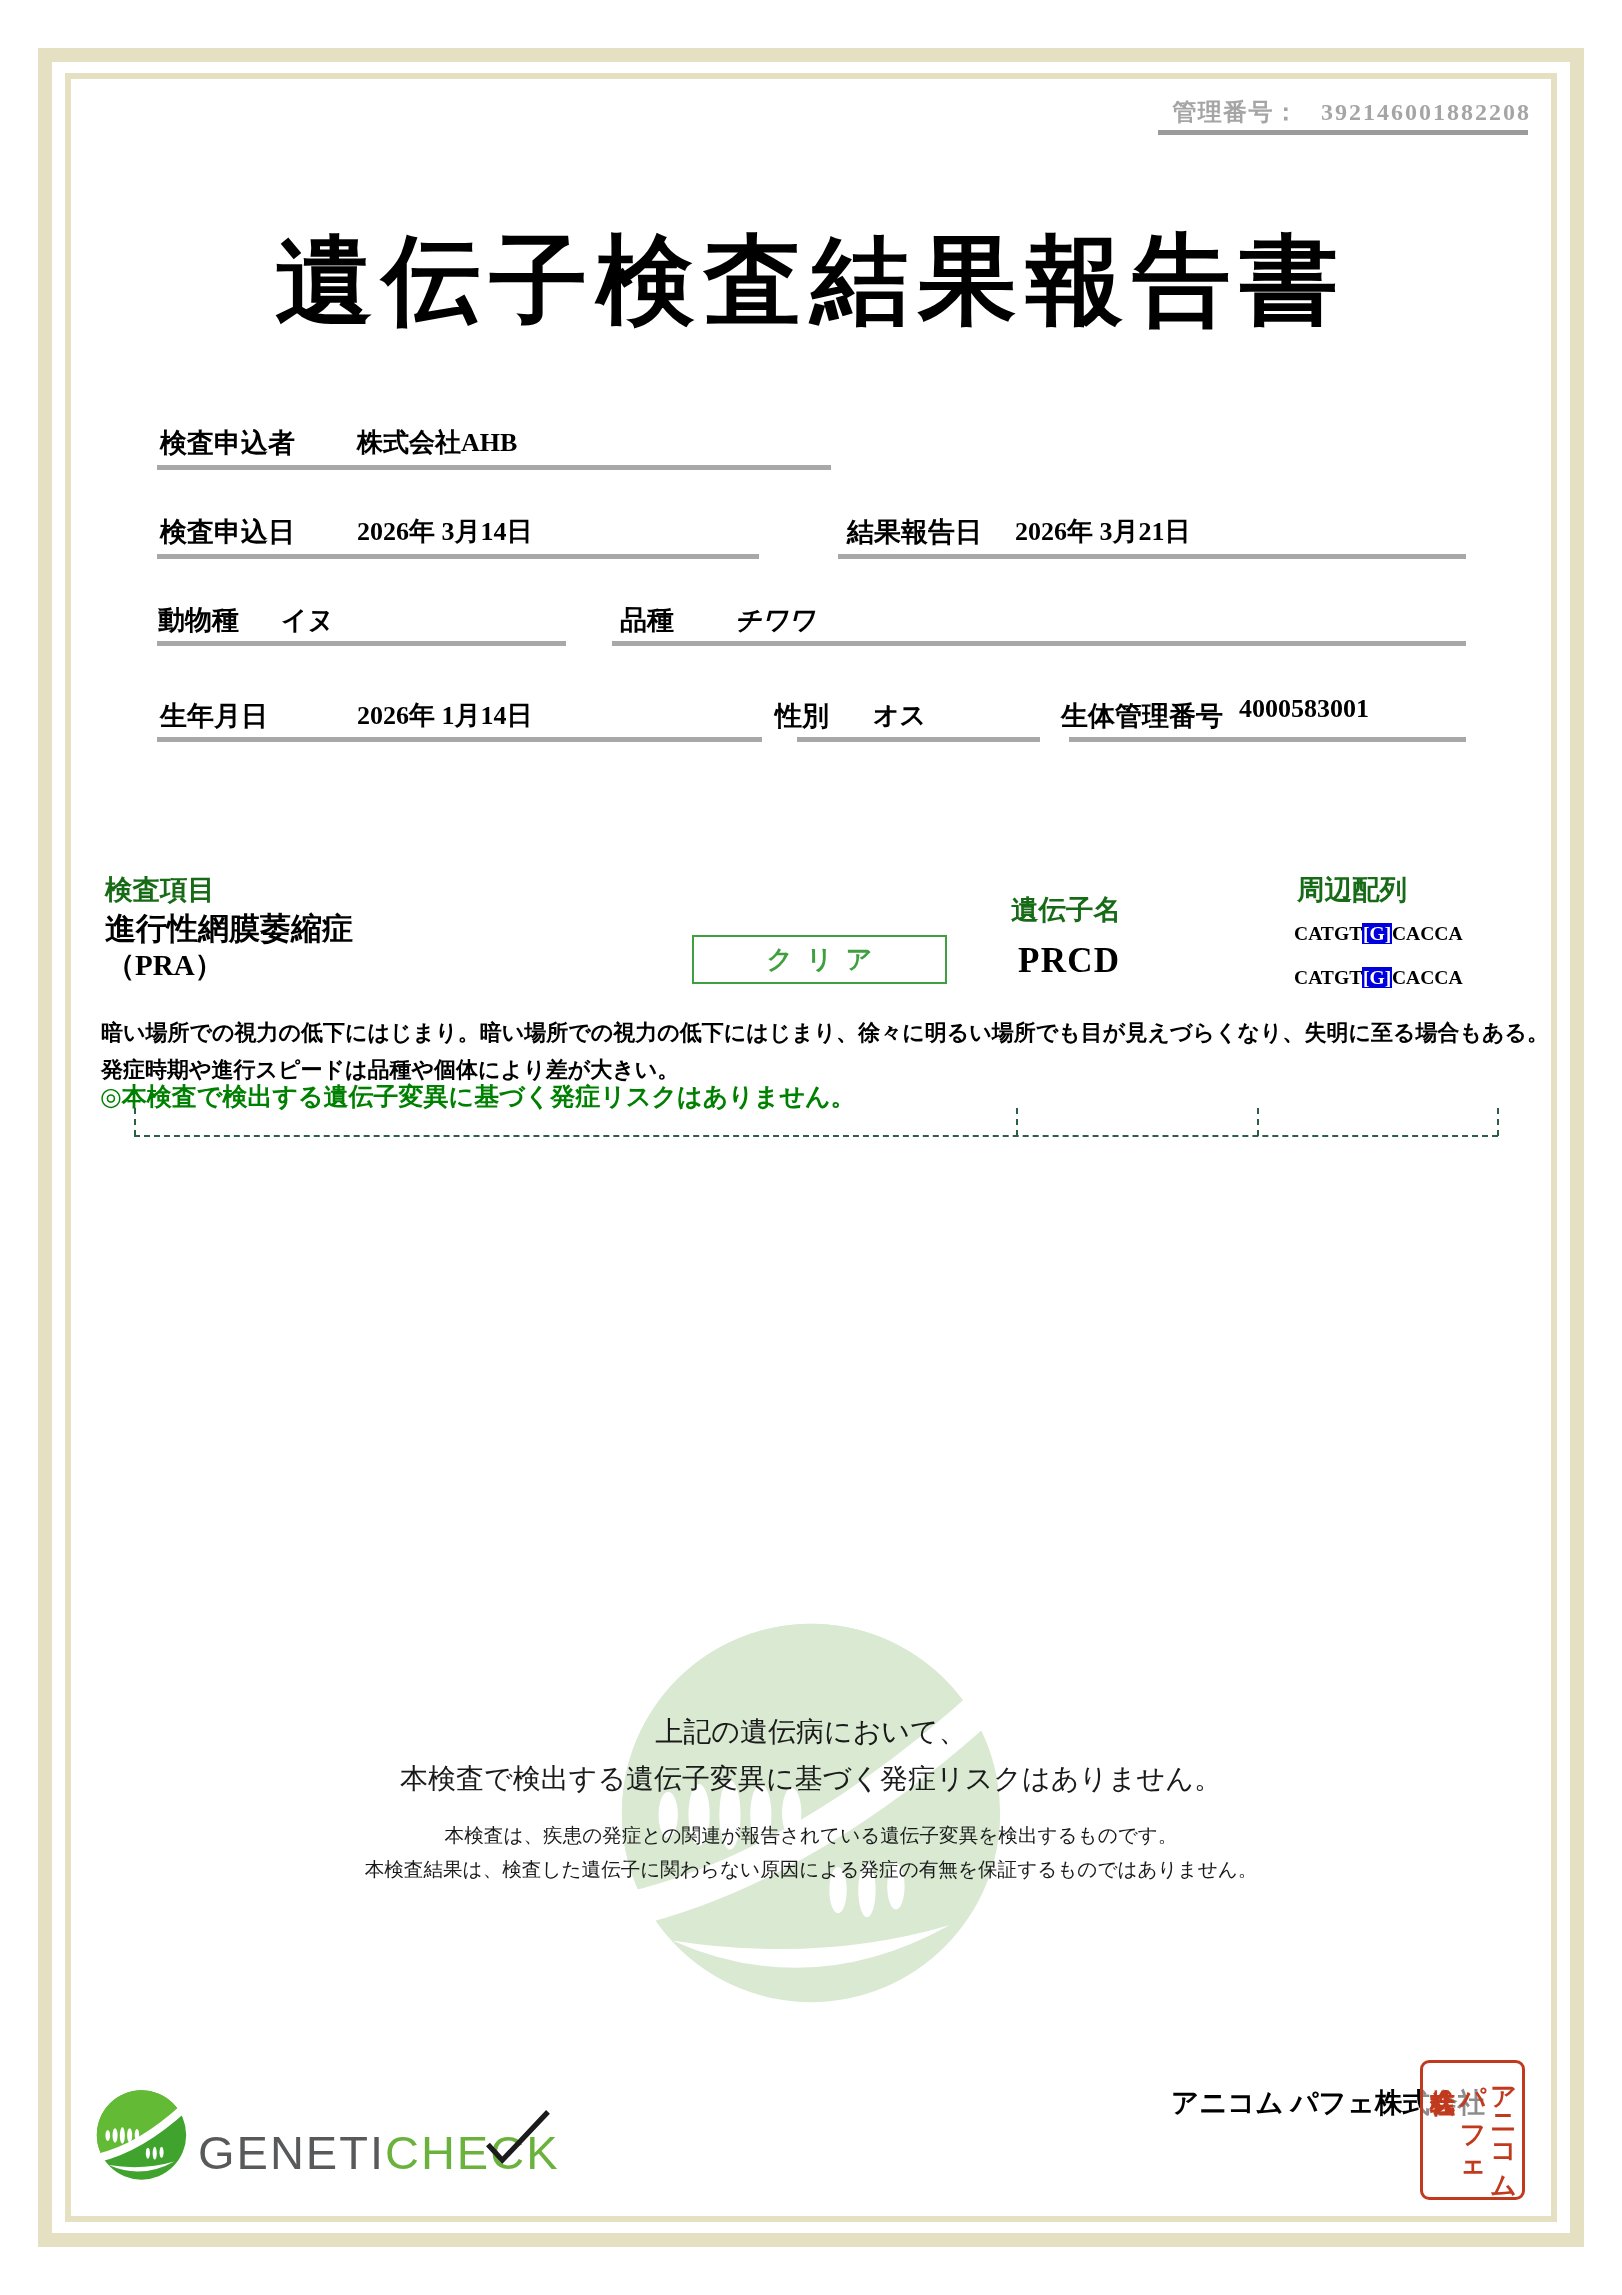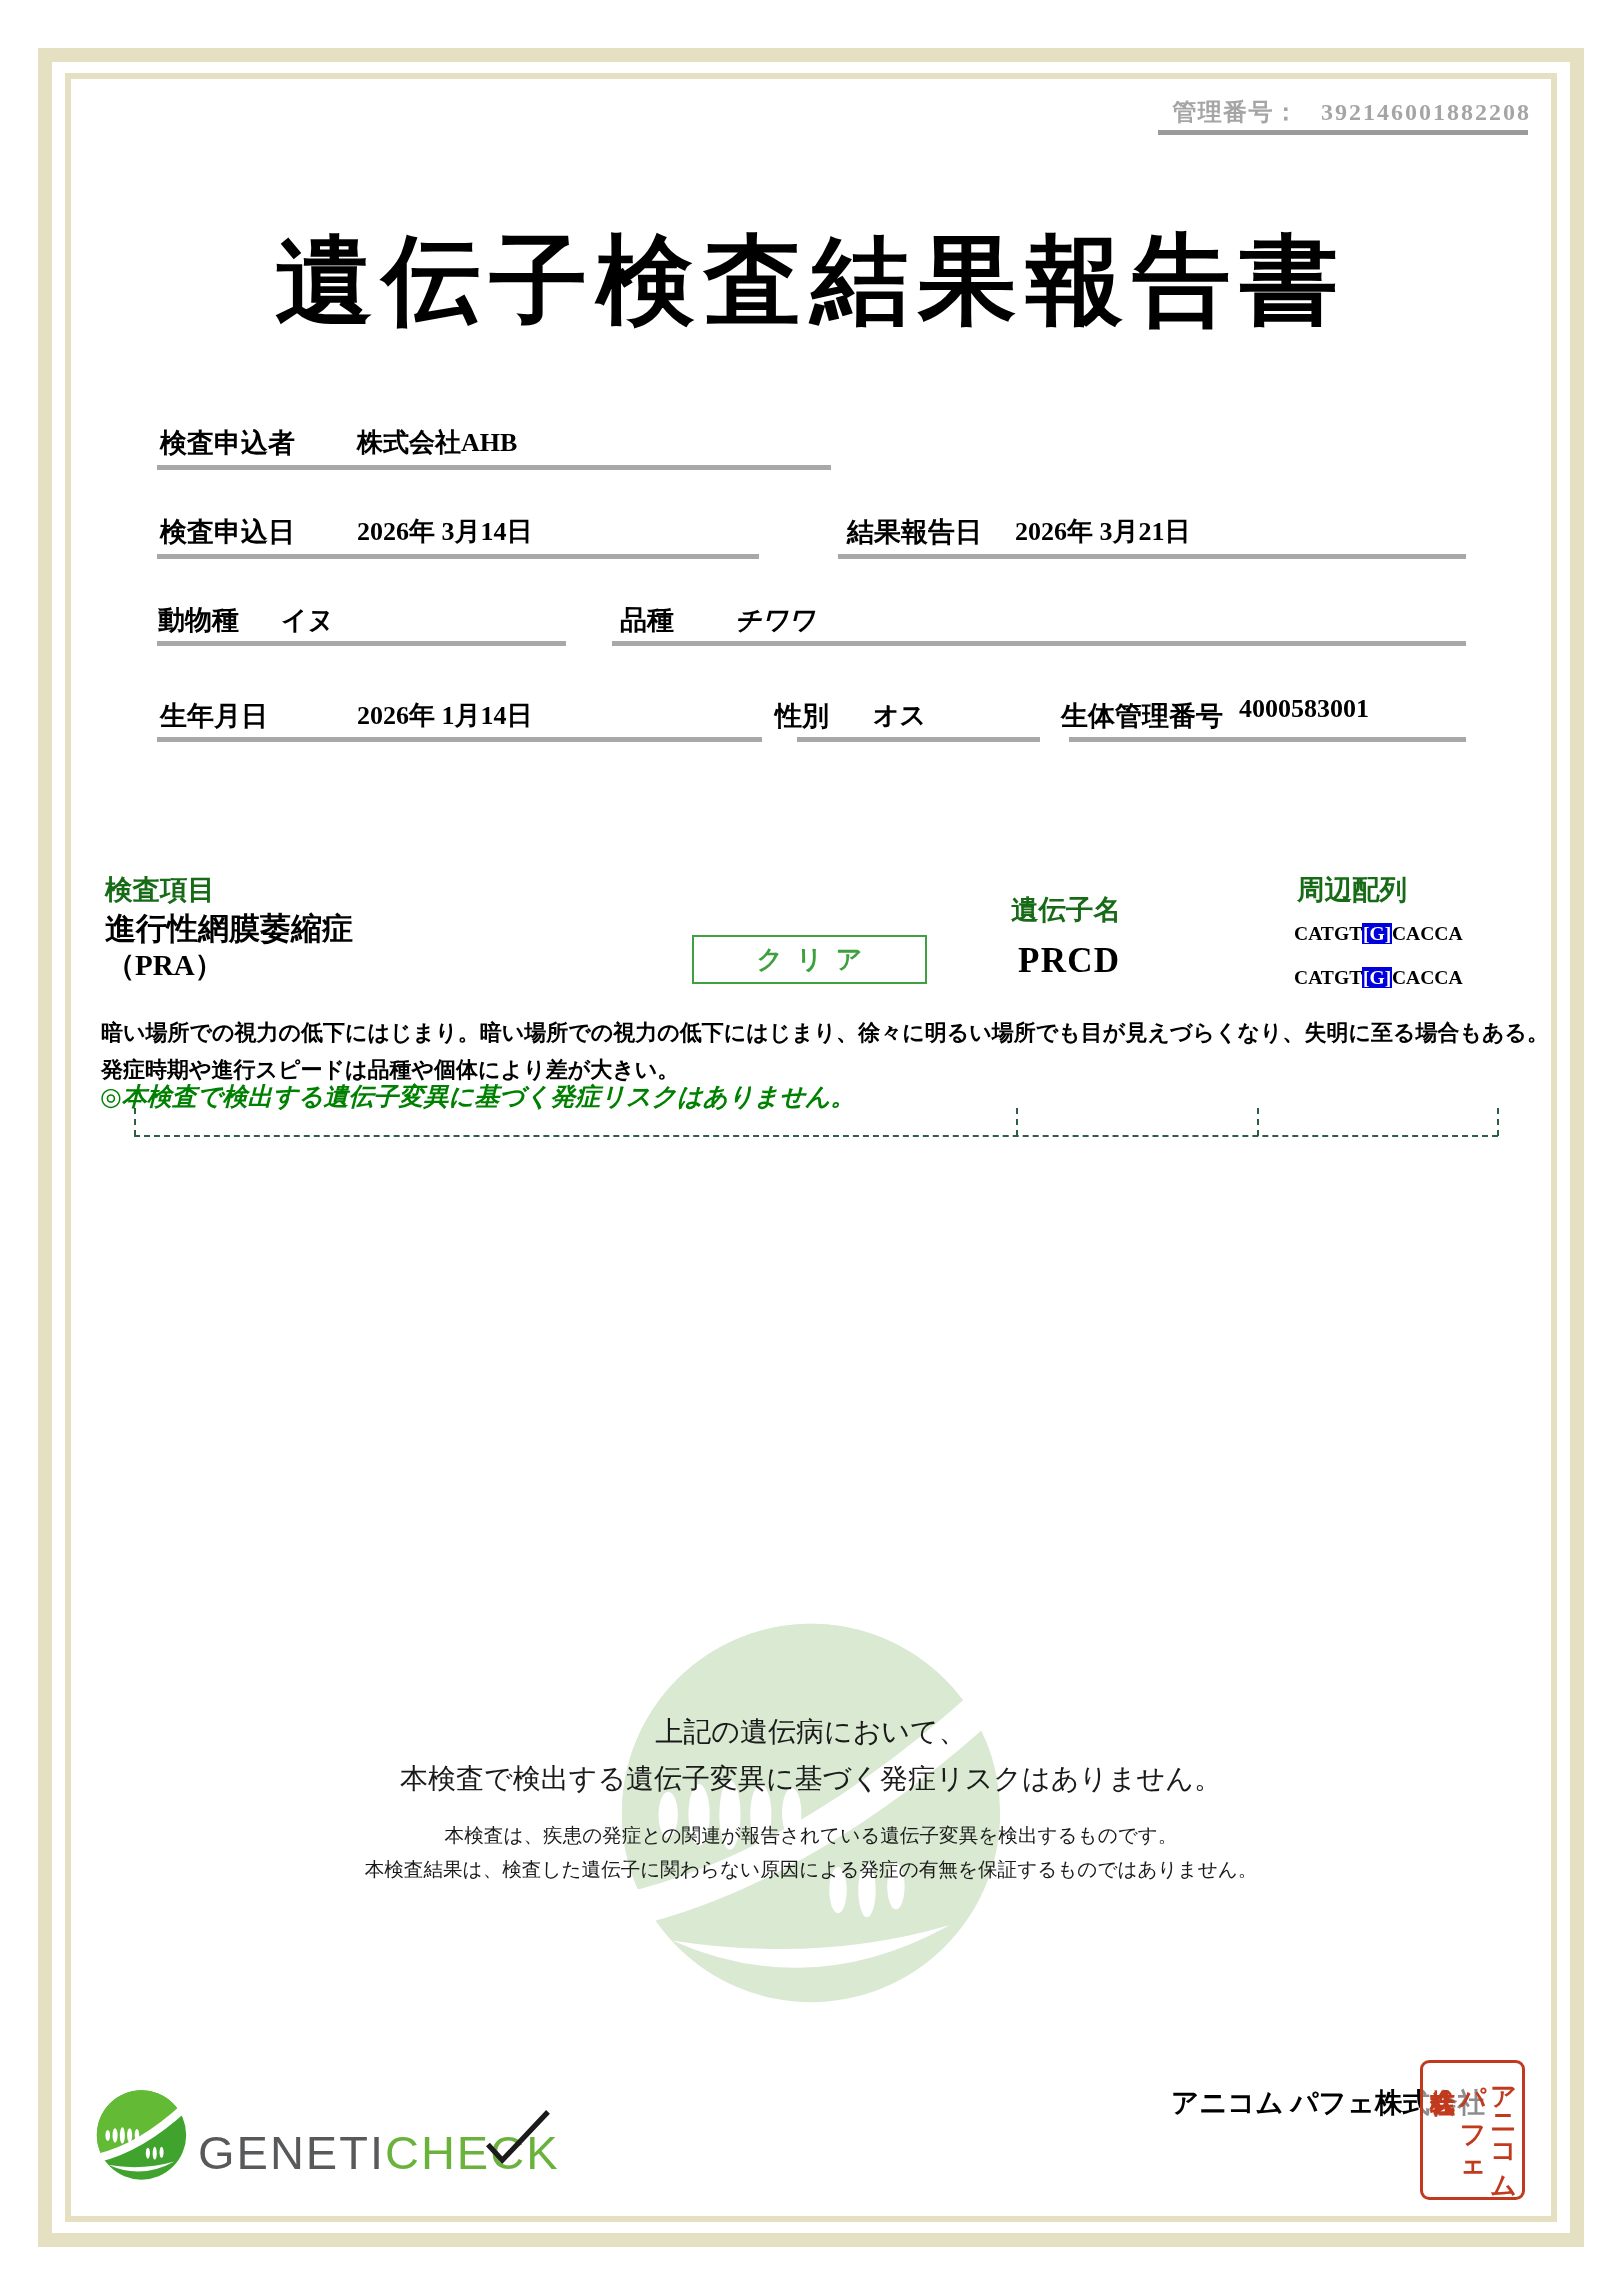--- a/index.html
+++ b/index.html
@@ -19,21 +19,21 @@
   .title{position:absolute;left:0;right:0;top:216px;margin:0;text-align:center;
          font-size:98px;font-weight:bold;letter-spacing:9.2px;color:#000;}
   
   .lbl{position:absolute;font-size:27px;font-weight:bold;color:#000;white-space:nowrap;}
   .val{position:absolute;font-size:26px;font-weight:600;color:#000;white-space:nowrap;text-align:right;}
   .bar{position:absolute;height:4.6px;background:#a8a8a8;}
   
   .glabel{position:absolute;font-size:27.5px;font-weight:bold;color:#176b17;white-space:nowrap;}
   .disease{position:absolute;font-size:31px;font-weight:bold;color:#000;white-space:nowrap;}
   .disease-sub{position:absolute;font-size:29px;font-weight:bold;color:#000;white-space:nowrap;}
-  .clear-box{position:absolute;left:692px;top:935px;width:235px;height:49px;
+  .clear-box{position:absolute;left:692px;top:935px;width:255px;height:49px;
              border:2.6px solid #3fa03f;box-sizing:border-box;display:flex;align-items:center;justify-content:center;}
   .clear-box span{font-size:26px;color:#3fa03f;letter-spacing:13px;padding-left:13px;font-weight:600;}
   .gene{position:absolute;font-size:35px;font-weight:bold;color:#000;letter-spacing:1.3px;}
   .seq{position:absolute;font-size:19.6px;font-weight:bold;color:#000;white-space:nowrap;letter-spacing:0px;}
   .seq .allele{background:#0000dd;color:#ffffff;padding:0 0.7px;}
   
   .desc{position:absolute;font-size:22px;font-weight:bold;color:#000;white-space:nowrap;}
   .risk{position:absolute;font-size:25px;font-weight:bold;color:#008000;white-space:nowrap;}
   
   .dash-h{position:absolute;border-top:2.6px dashed #2e5f46;}
@@ -142,21 +142,21 @@
     <span>クリア</span>
   </div>
 
   <div class="gene" style="left:1018px;top:941px;">PRCD</div>
 
   <div class="seq" style="left:1294px;top:923px;"><span>CATGT</span><span class="allele">[G]</span><span>CACCA</span></div>
   <div class="seq" style="left:1294px;top:967px;"><span>CATGT</span><span class="allele">[G]</span><span>CACCA</span></div>
 
   <div class="desc" style="left:101px;top:1018px;">暗い場所での視力の低下にはじまり。暗い場所での視力の低下にはじまり、徐々に明るい場所でも目が見えづらくなり、失明に至る場合もある。</div>
   <div class="desc" style="left:101px;top:1055px;">発症時期や進行スピードは品種や個体により差が大きい。</div>
-  <div class="risk" style="left:100px;top:1080px;font-style:italic;">◎本検査で検出する遺伝子変異に基づく発症リスクはありません。</div>
+  <div class="risk" style="left:100px;top:1080px;">◎本検査で検出する遺伝子変異に基づく発症リスクはありません。</div>
 
   <div class="dash-v" style="left:134px;top:1108px;height:27.5px;"></div>
   <div class="dash-v" style="left:1016px;top:1108px;height:27.5px;"></div>
   <div class="dash-v" style="left:1257px;top:1108px;height:27.5px;"></div>
   <div class="dash-v" style="left:1497px;top:1108px;height:27.5px;"></div>
   <div class="dash-h" style="left:134px;top:1135px;width:1364px;"></div>
 
   <div class="summary sum-big" style="top:1713px;">上記の遺伝病において、</div>
   <div class="summary sum-big" style="top:1760px;">本検査で検出する遺伝子変異に基づく発症リスクはありません。</div>
   <div class="summary sum-small" style="top:1822px;">本検査は、疾患の発症との関連が報告されている遺伝子変異を検出するものです。</div>

